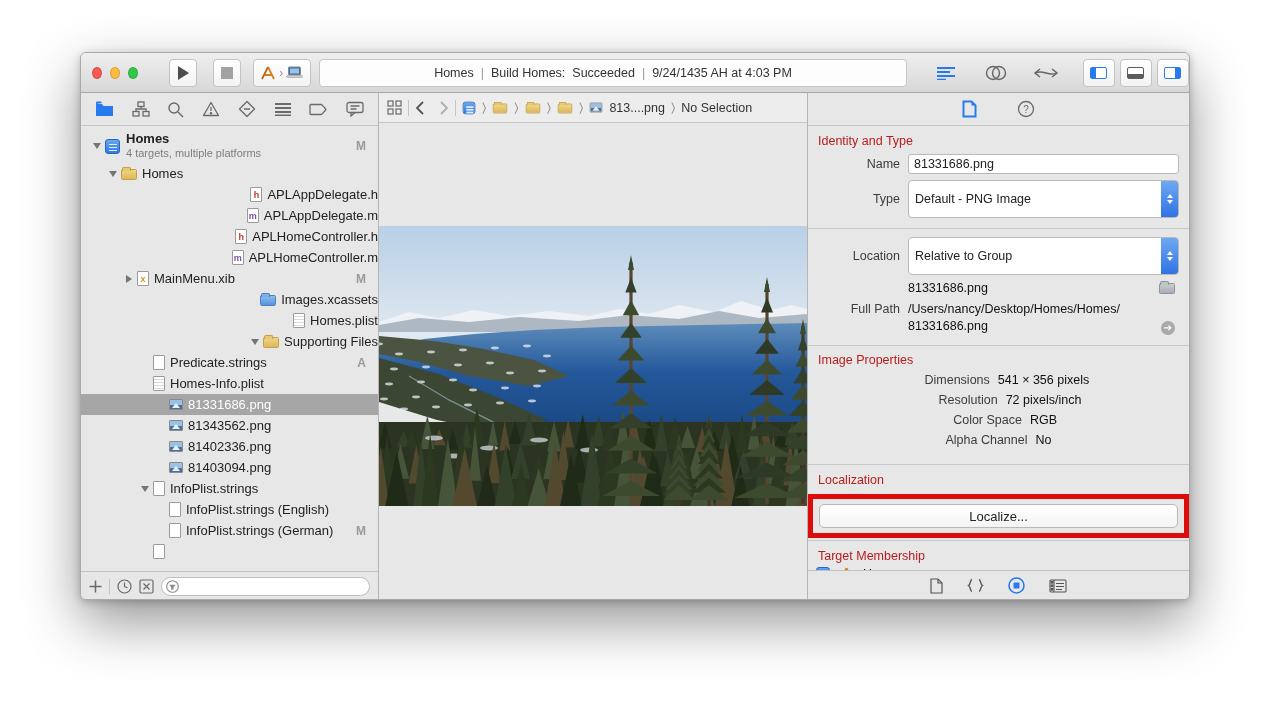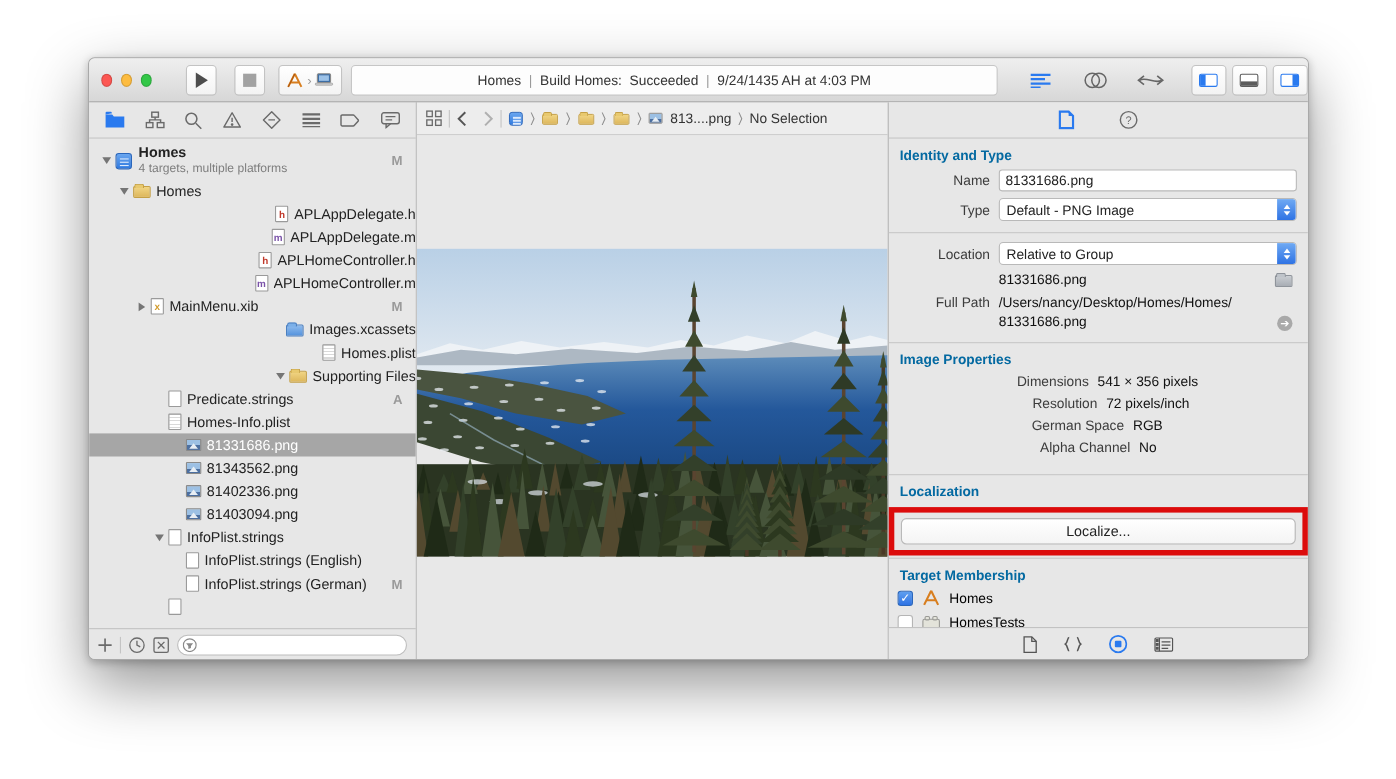--- a/index.html
+++ b/index.html
@@ -102,26 +102,26 @@
   .jsep { width:1px; height:16px; background:#c4c4c4; }
   .jchev { color:#8d8d8d; font-size:13px; }
   .jfolder { transform:scale(.9); }
   .editor-canvas { flex:1; position:relative; background:#e8e8e8; }
   .photo { position:absolute; left:0; right:0; top:103px; height:280px; }
   .photo svg { width:100%; height:100%; display:block; }
 
   
   .insp-tabs { height:33px; border-bottom:1px solid #c6c6c6; display:flex; align-items:center;
                justify-content:center; gap:40px; flex:none; }
-  .sec-h { font-weight:bold; font-size:12.5px; color:#0369a1; padding:8px 10px 3px; }
+  .sec-h { font-weight:normal; font-size:12.5px; color:#b91c1c; padding:8px 10px 3px; }
   .irow { display:flex; align-items:center; margin:3px 10px 3px 0; font-size:12.5px; color:#222;justify-content:center; }
   .irow .lab { width:92px; flex:none; text-align:right; margin-right:8px; color:#3c3c3c; }
   .ifield { flex:1; height:20px; background:#fff; border:1px solid #b9b9b9; border-radius:3px;
             font-size:12.5px; padding:0 5px; color:#222; font-family:"Liberation Sans",sans-serif; }
-  .dropdown { flex:1; height:21px; background:#fff; border:1px solid #b9b9b9; border-radius:4px;
+  .dropdown { flex:1; height:38px; background:#fff; border:1px solid #b9b9b9; border-radius:4px;
               display:flex; align-items:center; padding-left:6px; position:relative; overflow:hidden; }
   .stepper { position:absolute; right:0; top:0; bottom:0; width:17px;
              background:linear-gradient(#6fa9f3,#2f73e4); display:flex; flex-direction:column;
              align-items:center; justify-content:center; gap:2px; }
   .stepper i { width:0; height:0; border-left:3.5px solid transparent; border-right:3.5px solid transparent; }
   .stepper .up { border-bottom:4px solid #fff; } .stepper .dn { border-top:4px solid #fff; }
   .divider { height:1px; background:#c8c8c8; margin-top:7px; }
   .valtext { color:#111; }
   .pathblock { line-height:1.35; }
   .rowicon-right { margin-left:auto; }
@@ -704,21 +704,21 @@
       <div class="sec-h">Image Properties</div>
       <div class="irow">
             <span class="lab">Dimensions</span>
             <span class="valtext">541 × 356 pixels</span>
           </div>
       <div class="irow">
             <span class="lab">Resolution</span>
             <span class="valtext">72 pixels/inch</span>
           </div>
       <div class="irow">
-            <span class="lab">German Space</span>
+            <span class="lab">Color Space</span>
             <span class="valtext">RGB</span>
           </div>
       <div class="irow">
             <span class="lab">Alpha Channel</span>
             <span class="valtext">No</span>
           </div>
       <div class="divider" style="margin-top:14px;"></div>
 
       <div class="sec-h">Localization</div>
       <div class="red-frame">

